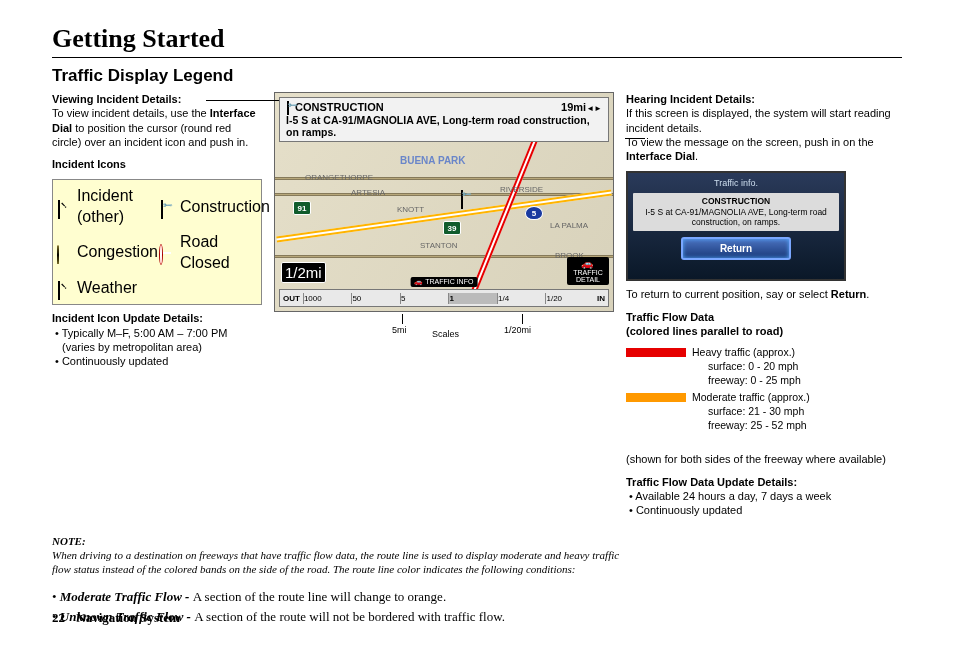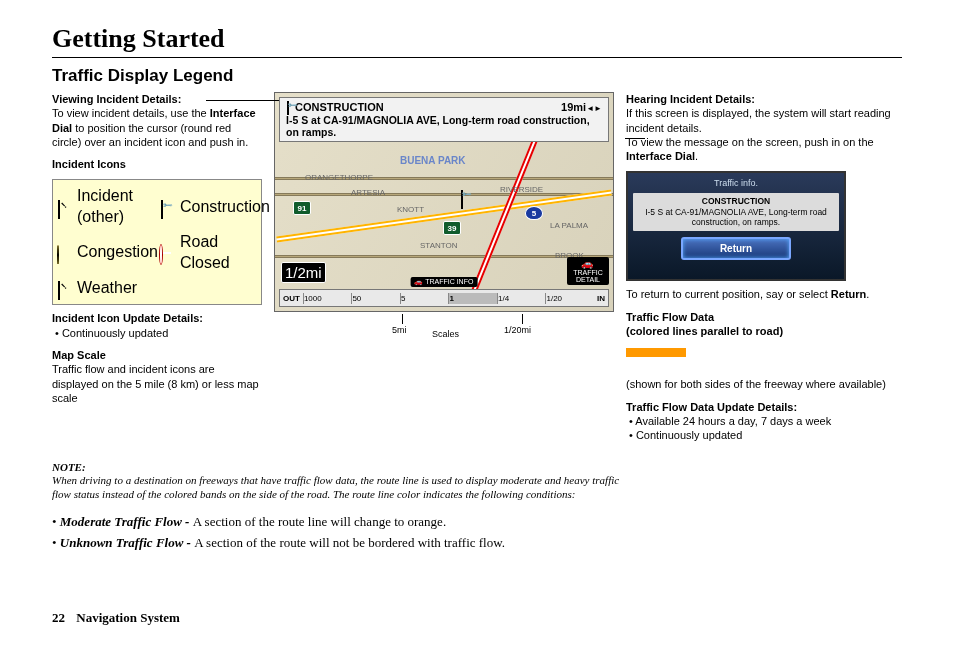--- a/index.html
+++ b/index.html
@@ -97,27 +97,24 @@
         <span class="ico"><span class="circ"></span></span>
         <span>Road Closed</span>
         <span class="ico"><span class="diamond"></span></span>
         <span>Weather</span>
         <span></span>
           <span></span>
       </div>
 
       <div class="para">
         <span class="sans-bold">Incident Icon Update Details:</span><br>
+        <div class="bul">Typically M–F, 5:00 AM – 7:00 PM (varies by metropolitan area)</div>
         <div class="bul">Continuously updated</div>
       </div>
 
-      <div class="para">
-        <span class="sans-bold">Map Scale</span><br>
-        <span>Traffic flow and incident icons are displayed on the 5 mile (8 km) or less map scale</span>
-      </div>
     </div>
 
     <div class="col2">
       <div class="map-wrap">
         <div class="map-body">
           <div class="map-roads">
             <div class="rd-h" style="top: 84px;"></div>
             <div class="rd-h" style="top: 100px;"></div>
             <div class="rd-h" style="top: 162px;"></div>
             <div class="hwy" style="top: 120px;"></div>
@@ -188,21 +185,34 @@
       <div class="para">
         <span>To return to current position, say or select </span><span class="sans-bold">Return</span><span>.</span>
       </div>
 
       <div class="para">
         <span class="sans-bold">Traffic Flow Data</span><br>
         <span class="sans-bold">(colored lines parallel to road)</span>
       </div>
 
       <div class="flow-row">
+        <div class="flow-bar red"></div>
+        <div class="flow-txt">
+          <span>Heavy traffic (approx.)</span>
+          <span class="ind">surface: 0 - 20 mph</span>
+          <span class="ind">freeway: 0 - 25 mph</span>
+        </div>
+      </div>
+      <div class="flow-row">
         <div class="flow-bar orange"></div>
+        <div class="flow-txt">
+          <span>Moderate traffic (approx.)</span>
+          <span class="ind">surface: 21 - 30 mph</span>
+          <span class="ind">freeway: 25 - 52 mph</span>
+        </div>
       </div>
 
       <div class="para" style="margin-top:20px;">(shown for both sides of the freeway where available)</div>
 
       <div class="para">
         <span class="sans-bold">Traffic Flow Data Update Details:</span><br>
         <div class="bul">Available 24 hours a day, 7 days a week</div>
         <div class="bul">Continuously updated</div>
       </div>
     </div>

